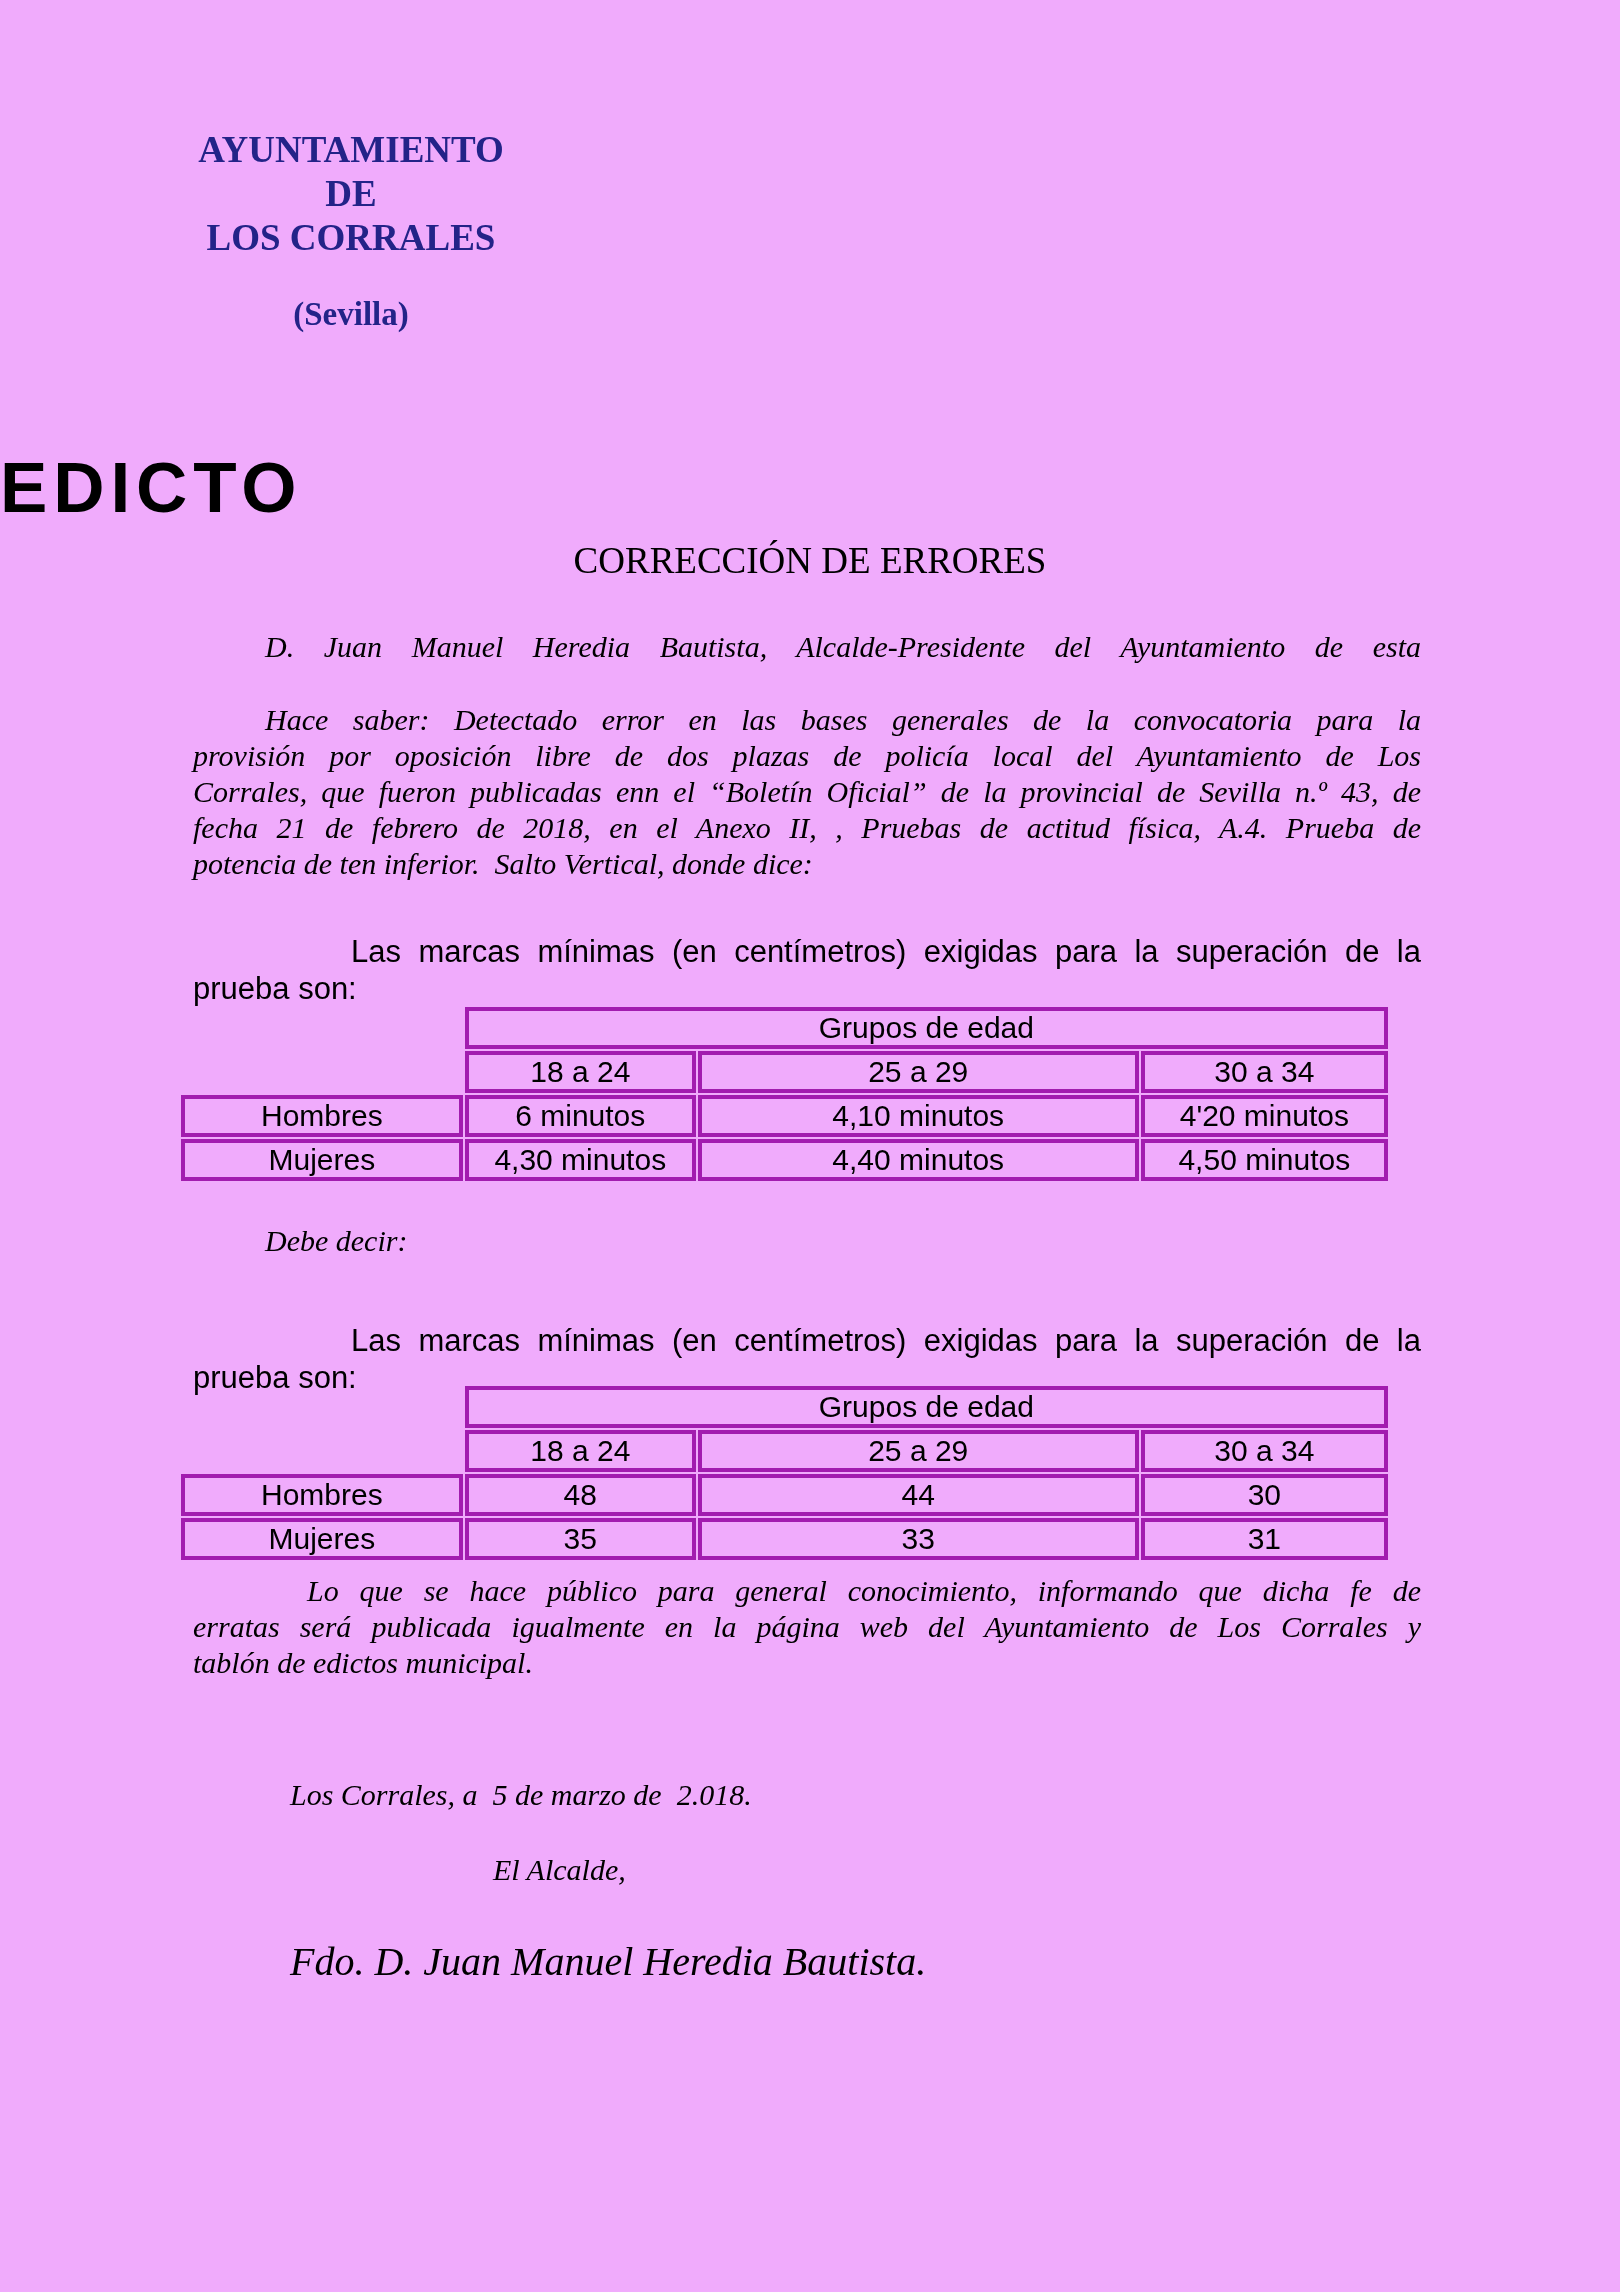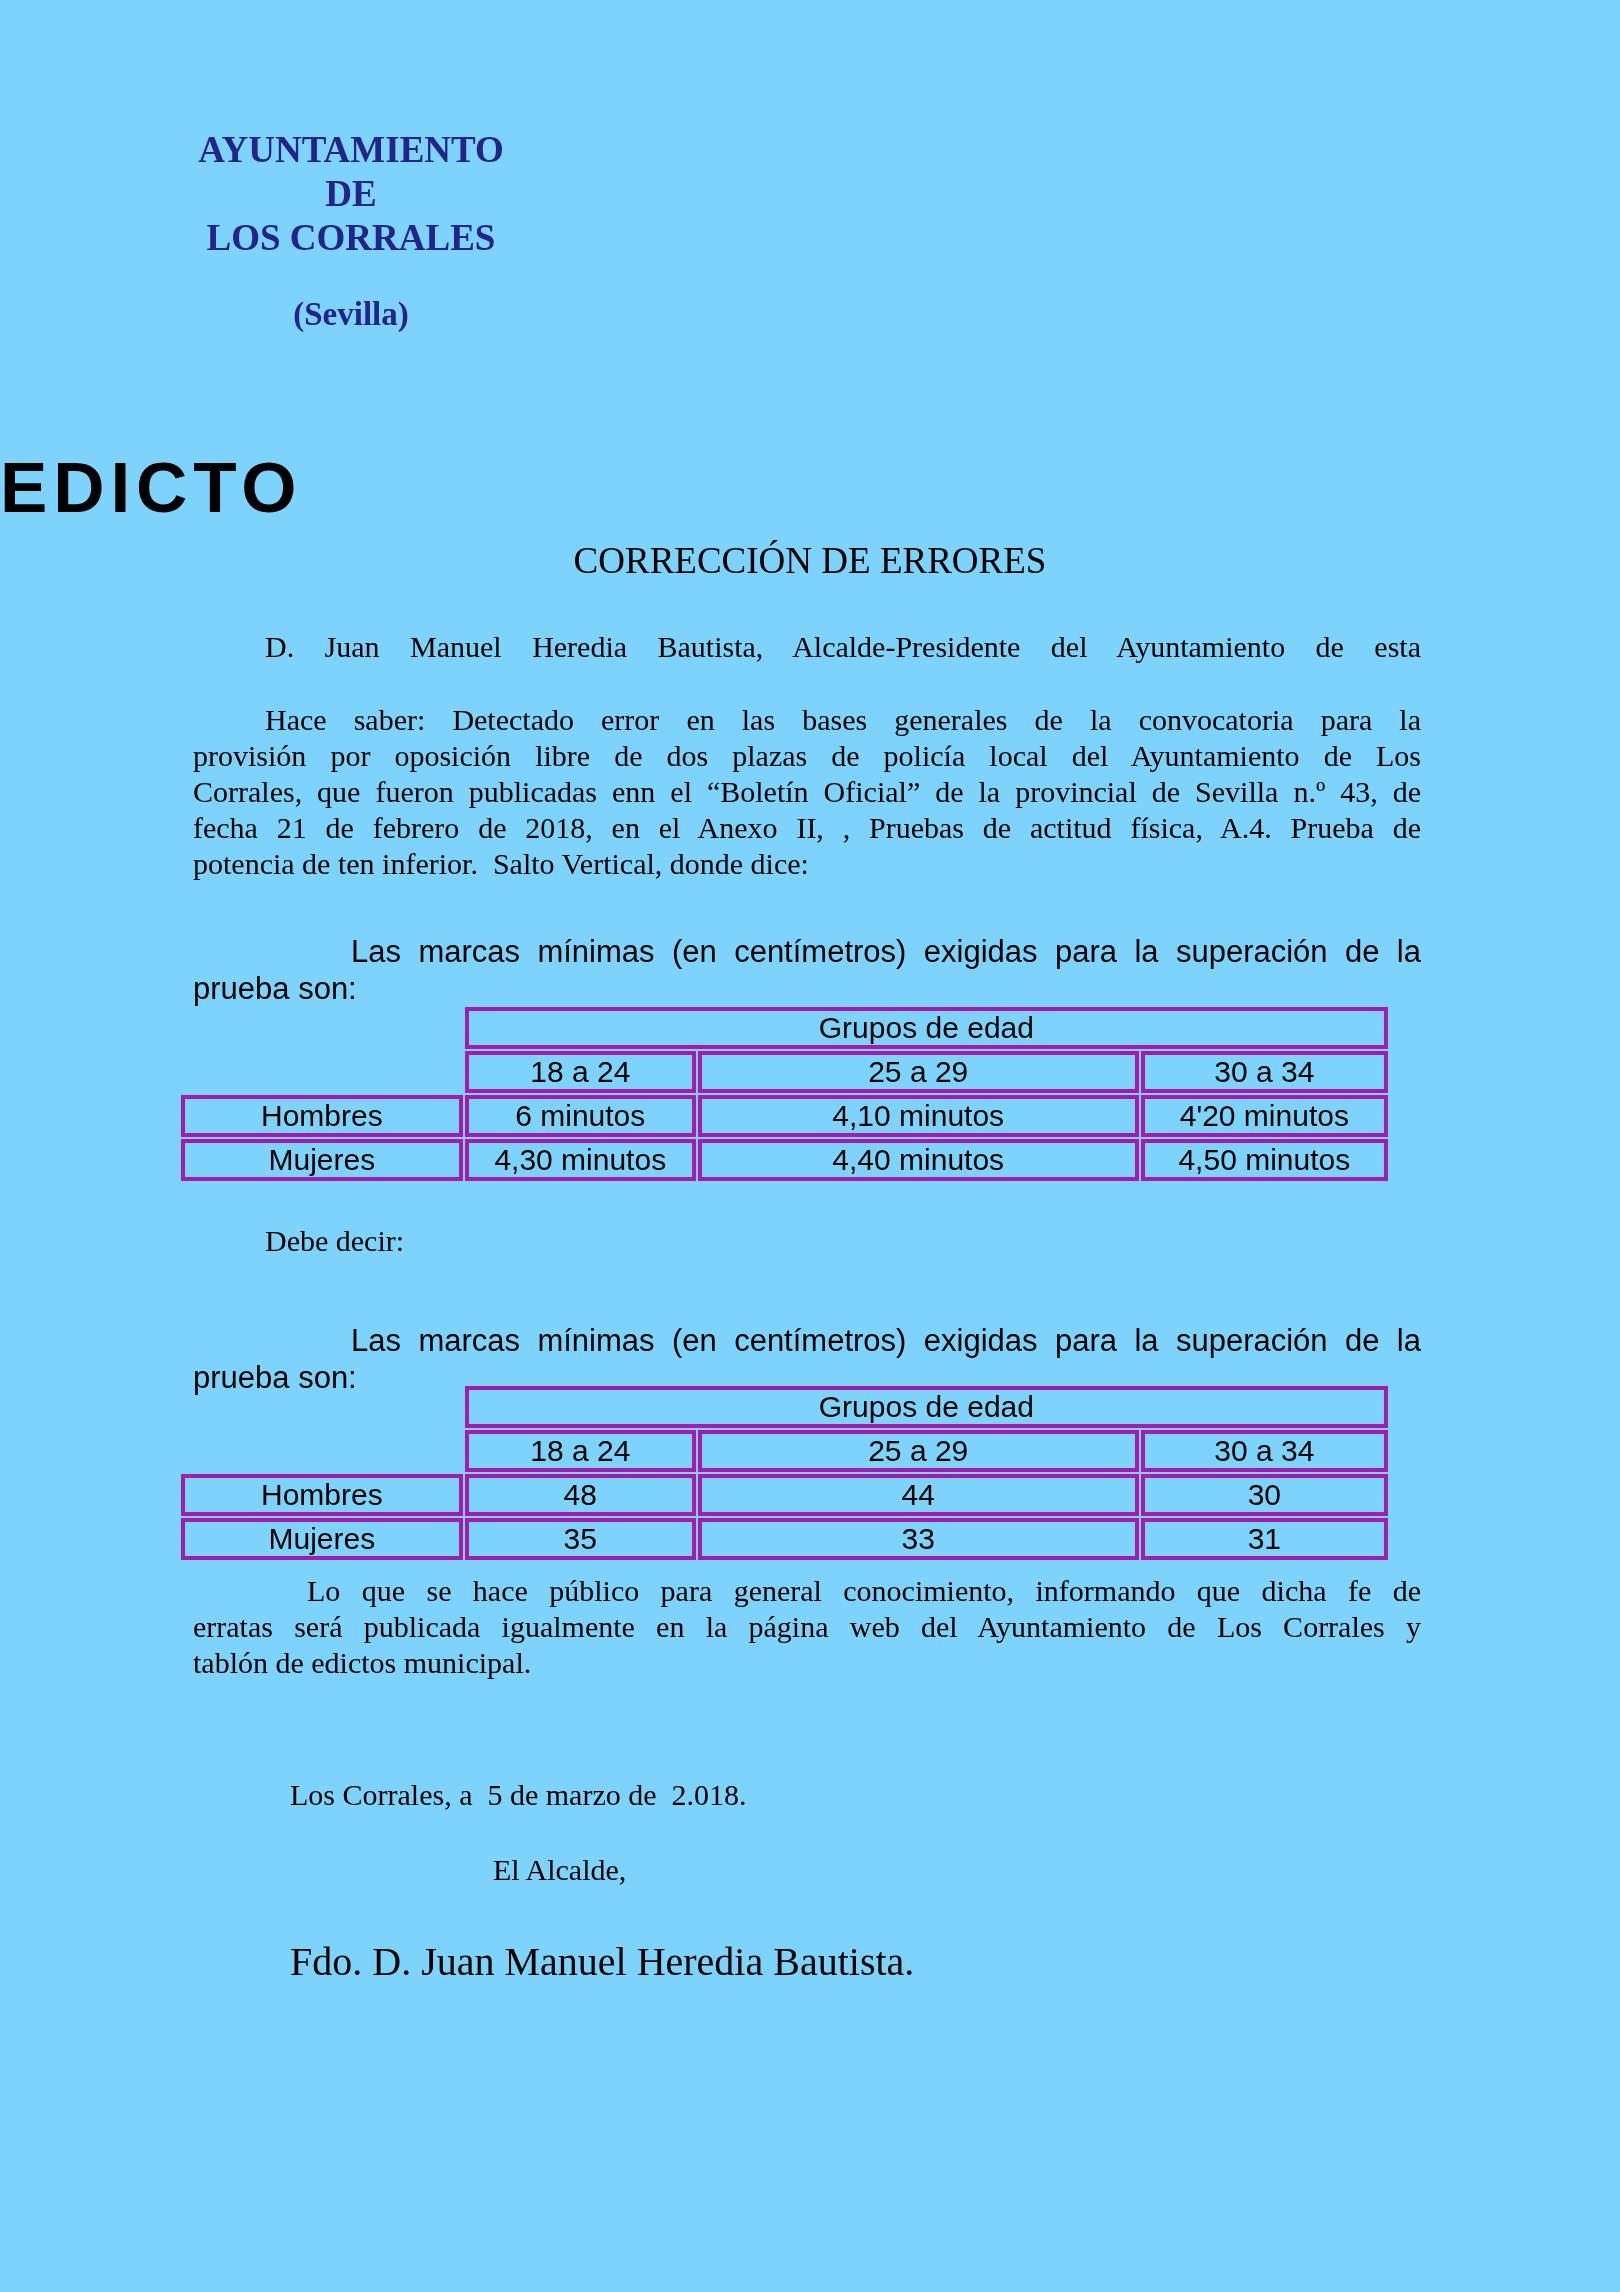--- a/index.html
+++ b/index.html
@@ -3,21 +3,21 @@
 <meta charset="utf-8">
 <style>
   :root { --accent: #232388; }
   * { box-sizing: border-box; }
   html, body { margin: 0; padding: 0; background: #e8e8e8; }
   .page {
     position: relative;
     width: 1620px;
     height: 2293px;
     margin: 0 auto;
-    background: #7dd3fc;
+    background: #f0abfc;
     overflow: hidden;
     font-family: "Liberation Serif", serif;
     color: #000;
   }
 
   
   .muni {
     position: absolute;
     left: 193px;
     top: 128px;
@@ -57,21 +57,21 @@
   }
 
   
   .block {
     position: absolute;
     left: 193px;
     width: 1228px;
     font-size: 30px;
     line-height: 36px;
   }
-  .serif { font-family: "Liberation Serif", serif; }
+  .serif { font-family: "Liberation Serif", serif; font-style: italic; }
   .sans  { font-family: "Liberation Sans", sans-serif; font-size: 31px; line-height: 37px; }
 
   
   .jf { text-align: justify; text-align-last: justify; }
   .plain { white-space: pre-wrap; }
   .ind73  { padding-left: 72px; }
   .ind116 { padding-left: 114px; }
   .ind161 { padding-left: 158px; margin-top: 48px; }
 
   .p-intro   { top: 629px; }

